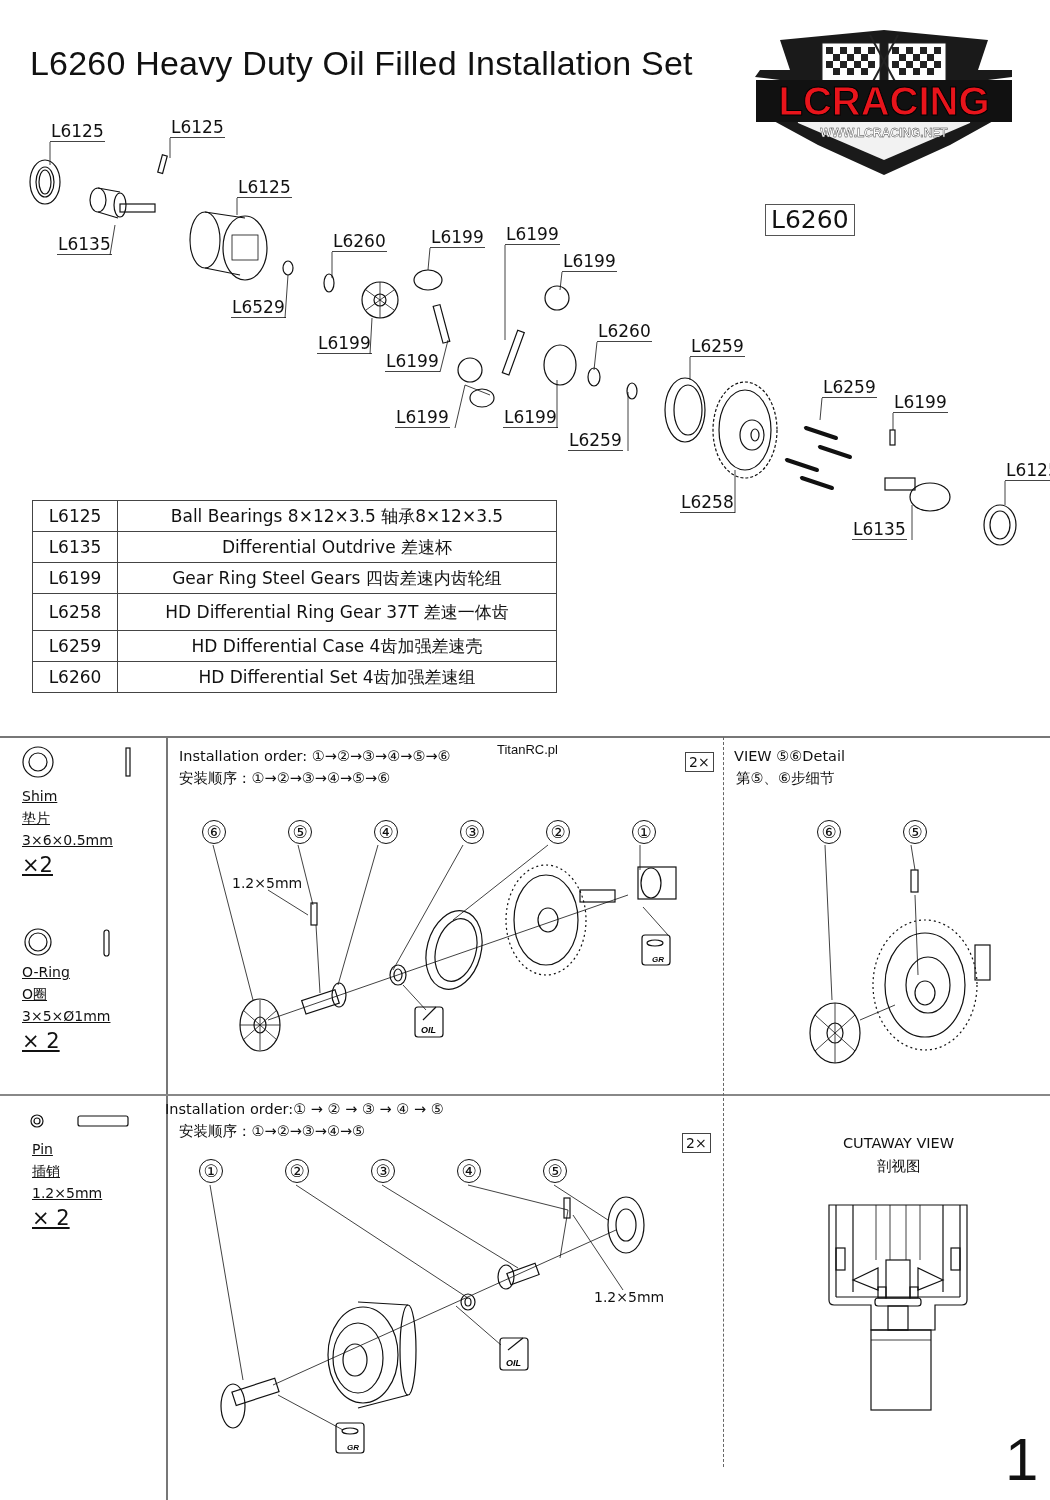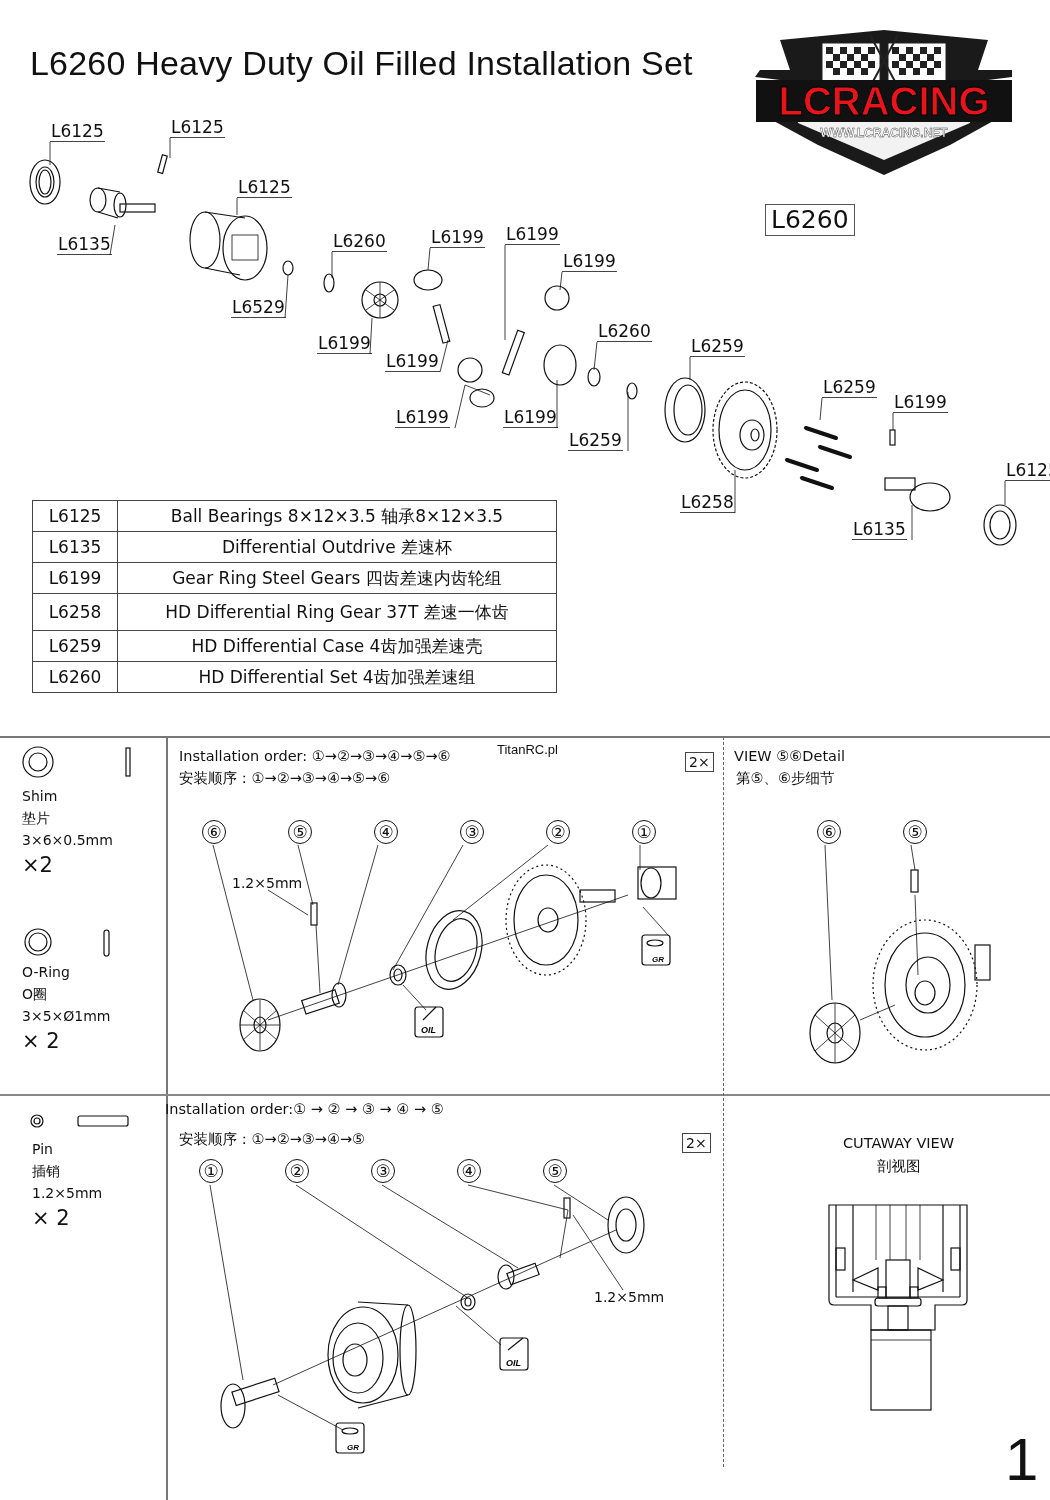--- a/index.html
+++ b/index.html
@@ -10,21 +10,21 @@
   #setbox{left:765px;top:204px;border:1px solid #555;padding:0 5px;font-size:25px;line-height:30px;}
   .plabel{position:absolute;font-size:17px;line-height:18px;white-space:nowrap;border-bottom:1px solid #444;padding:0 1px 1px 1px;}
   #explode{left:0;top:100px;width:1050px;height:460px;}
   table#parts{position:absolute;left:32px;top:500px;width:525px;border-collapse:collapse;font-size:17px;}
   table#parts td{border:1px solid #444;text-align:center;height:30px;padding:0;}
   table#parts td.code{width:84px;}
   #hline{left:0;top:736px;width:1050px;height:0;border-top:2px solid #777;}
   #vline1{left:166px;top:737px;width:0;height:763px;border-left:2px solid #777;}
   #hline2{left:0;top:1094px;width:1050px;height:0;border-top:2px solid #888;}
   #dash1{left:723px;top:737px;height:730px;width:0;border-left:1.5px dashed #666;}
-  .side-item{position:absolute;left:22px;font-size:14px;line-height:22px;}
+  .side-item{position:absolute;left:22px;font-size:14px;line-height:22px;text-decoration:underline;}
   .side-item .qty{font-size:21px;line-height:28px;}
   .instr{position:absolute;font-size:14.5px;line-height:23px;white-space:nowrap;}
   .twox{position:absolute;border:1px solid #444;font-size:14px;line-height:18px;padding:0 3px;}
   .circnum{position:absolute;width:22px;height:22px;border:1.6px solid #111;border-radius:50%;text-align:center;font-size:17px;line-height:22px;font-family:"DejaVu Sans",sans-serif;}
   .watermark{position:absolute;font-size:13px;font-family:"Liberation Sans",sans-serif;}
   .dimlabel{position:absolute;font-size:14px;white-space:nowrap;}
   #pagenum{position:absolute;left:1005px;top:1425px;font-size:60px;font-family:"Liberation Sans",sans-serif;line-height:70px;}
   svg{position:absolute;overflow:visible;}
   .ln{stroke:#111;fill:none;stroke-width:1.2;}
   .thin{stroke:#111;fill:none;stroke-width:0.8;}
@@ -349,21 +349,21 @@
   <g>
       <ellipse cx="200" cy="140" rx="52" ry="65" class="ln" stroke-width="3" stroke-dasharray="2 3"></ellipse>
       <ellipse cx="200" cy="140" rx="40" ry="52" class="ln"></ellipse>
       <ellipse cx="203" cy="140" rx="22" ry="28" class="ln"></ellipse>
       <ellipse cx="200" cy="148" rx="10" ry="12" class="ln"></ellipse>
       <rect x="250" y="100" width="15" height="35" class="ln"></rect>
     </g>
 </svg>
 
 <div class="instr" style="left:165px;top:1098px;">Installation order:① → ② → ③ → ④ → ⑤</div>
-<div class="instr" style="left:179px;top:1120px;margin-top:8px;">安装顺序：①→②→③→④→⑤</div>
+<div class="instr" style="left:179px;top:1120px;">安装顺序：①→②→③→④→⑤</div>
 <div class="twox" style="left:682px;top:1133px;">2×</div>
 <div class="circnum" style="left:199px;top:1159px;">①</div>
 <div class="circnum" style="left:285px;top:1159px;">②</div>
 <div class="circnum" style="left:371px;top:1159px;">③</div>
 <div class="circnum" style="left:457px;top:1159px;">④</div>
 <div class="circnum" style="left:543px;top:1159px;">⑤</div>
 <div class="dimlabel" style="left:594px;top:1289px;">1.2×5mm</div>
 
 <svg style="left:168px;top:1180px;width:555px;height:320px;">
   <g class="thin">

